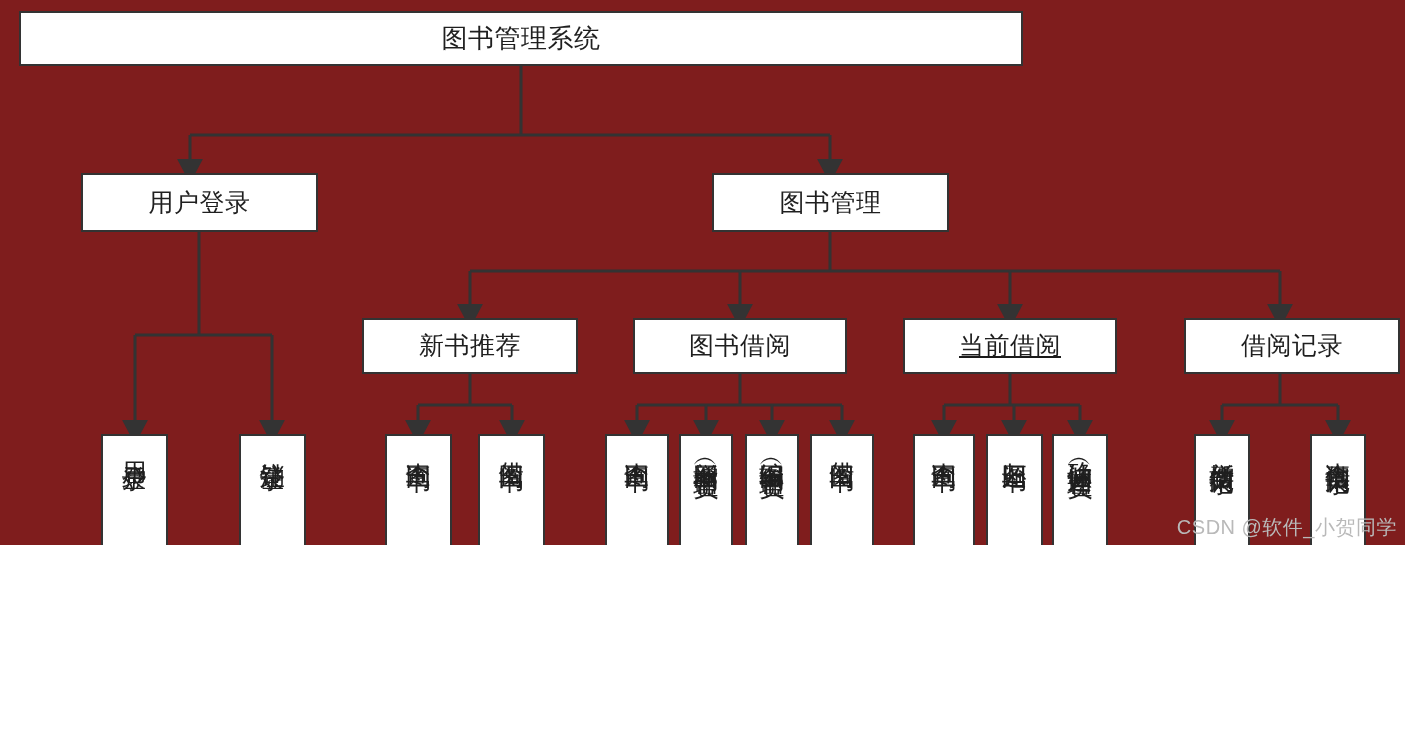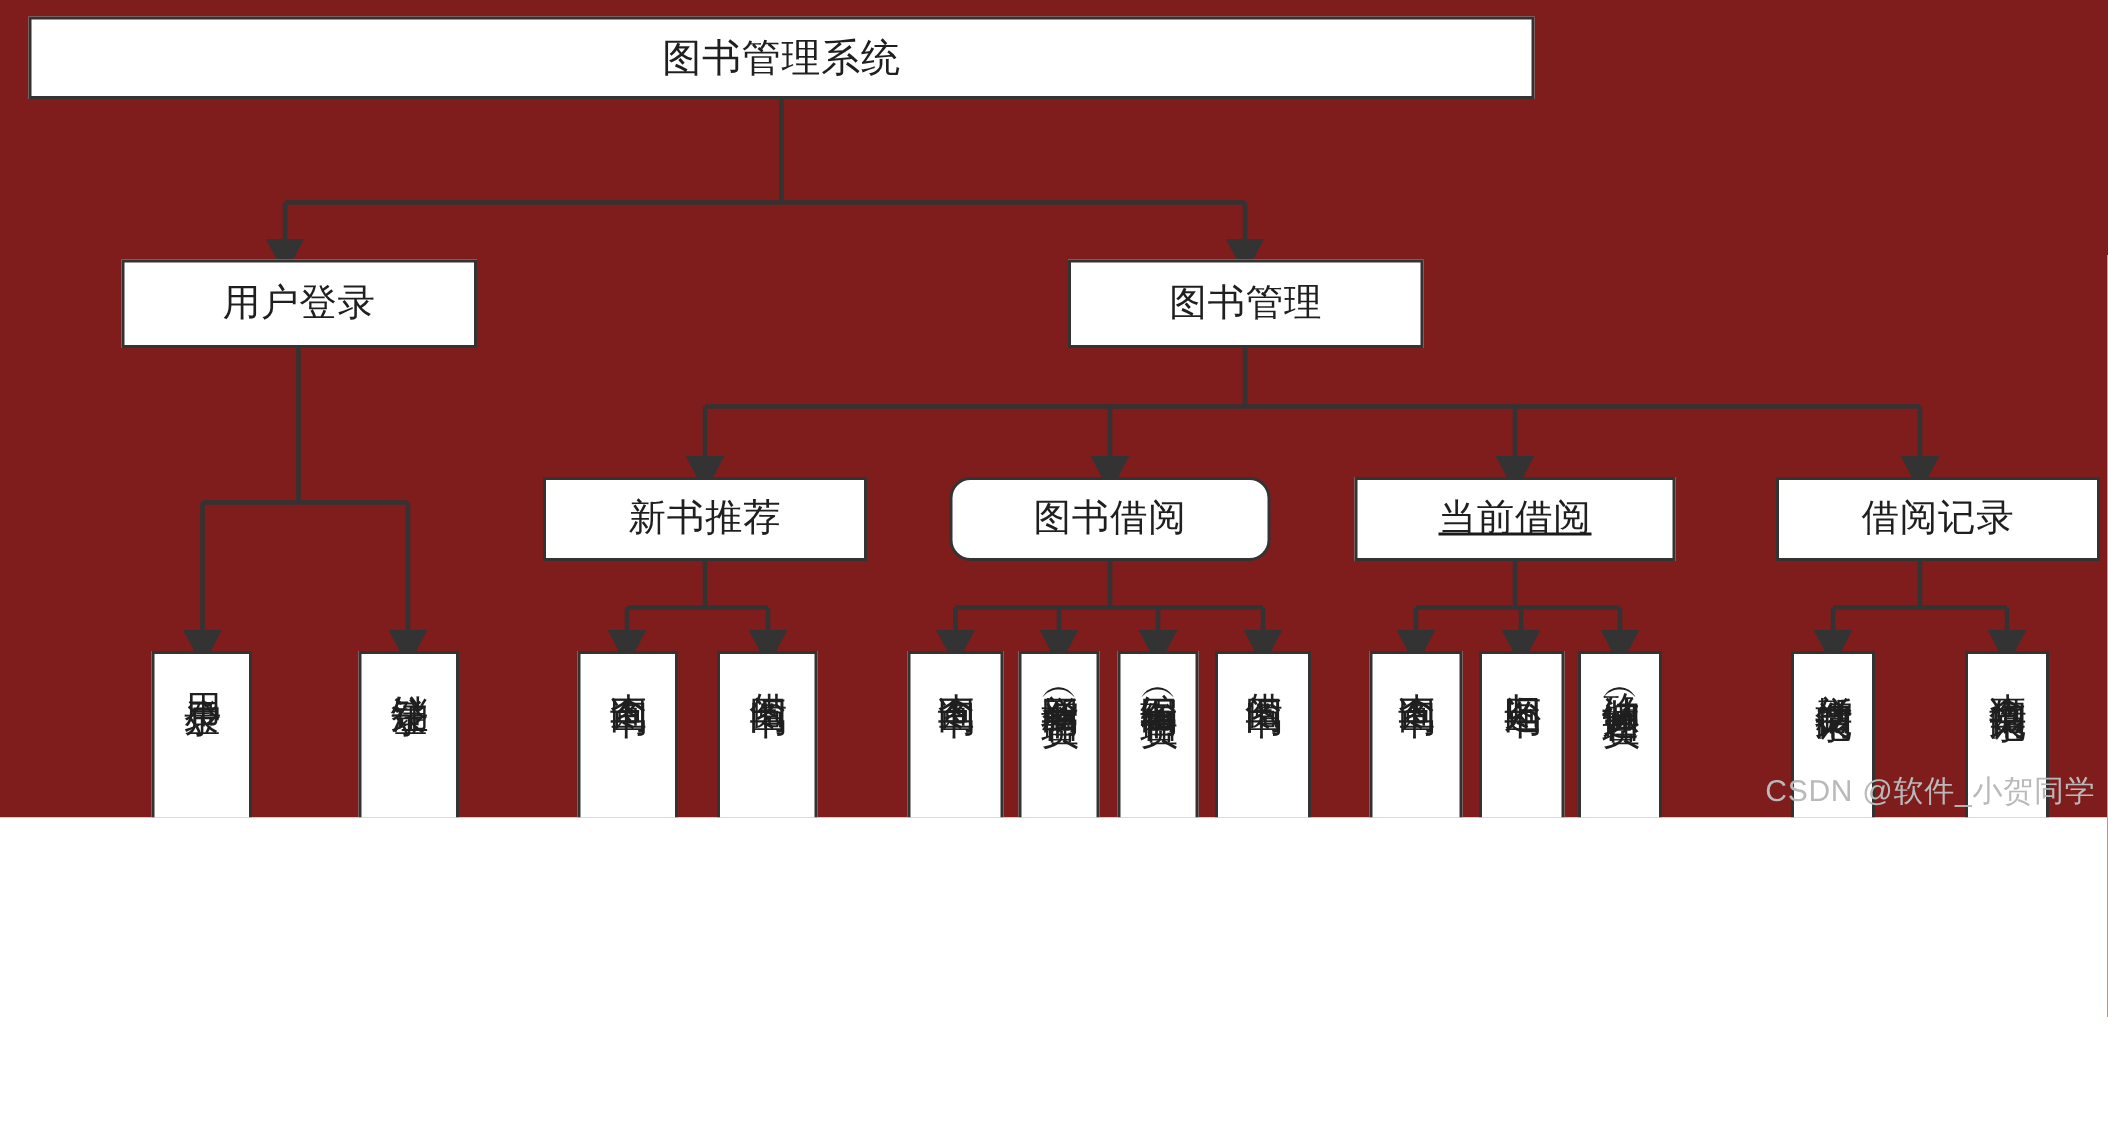--- a/index.html
+++ b/index.html
@@ -132,21 +132,21 @@
   <div class="node h" style="left: 81px; top: 173px; width: 237px; height: 59px;">
     <span class="node-label">用户登录</span>
   </div>
   <div class="node h" style="left: 712px; top: 173px; width: 237px; height: 59px;">
     <span class="node-label">图书管理</span>
   </div>
 
   <div class="node h" style="left: 362px; top: 318px; width: 216px; height: 56px;">
     <span class="node-label">新书推荐</span>
   </div>
-  <div class="node h" style="left: 633px; top: 318px; width: 214px; height: 56px; border-radius: 14px;">
+  <div class="node h" style="left: 633px; top: 318px; width: 214px; height: 56px;">
     <span class="node-label">图书借阅</span>
   </div>
   <div class="node h" style="left: 903px; top: 318px; width: 214px; height: 56px; text-decoration: underline;">
     <span class="node-label">当前借阅</span>
   </div>
   <div class="node h" style="left: 1172px; top: 318px; width: 216px; height: 56px; margin-left: 12px;">
     <span class="node-label">借阅记录</span>
   </div>
 
   <div class="node v" style="left: 101px; top: 434px; width: 67px; height: 300px;">

